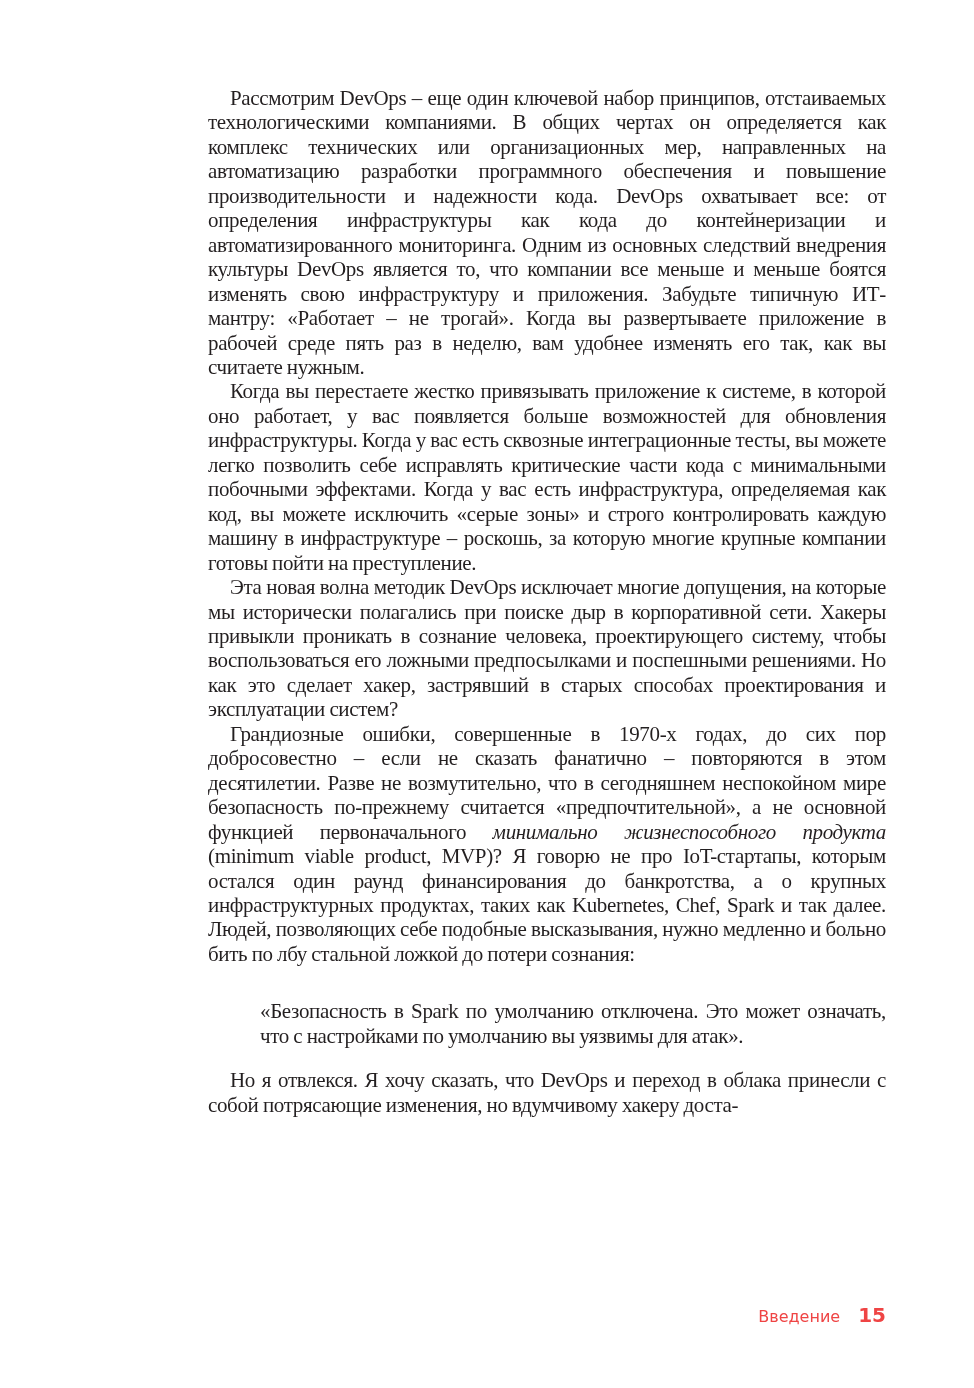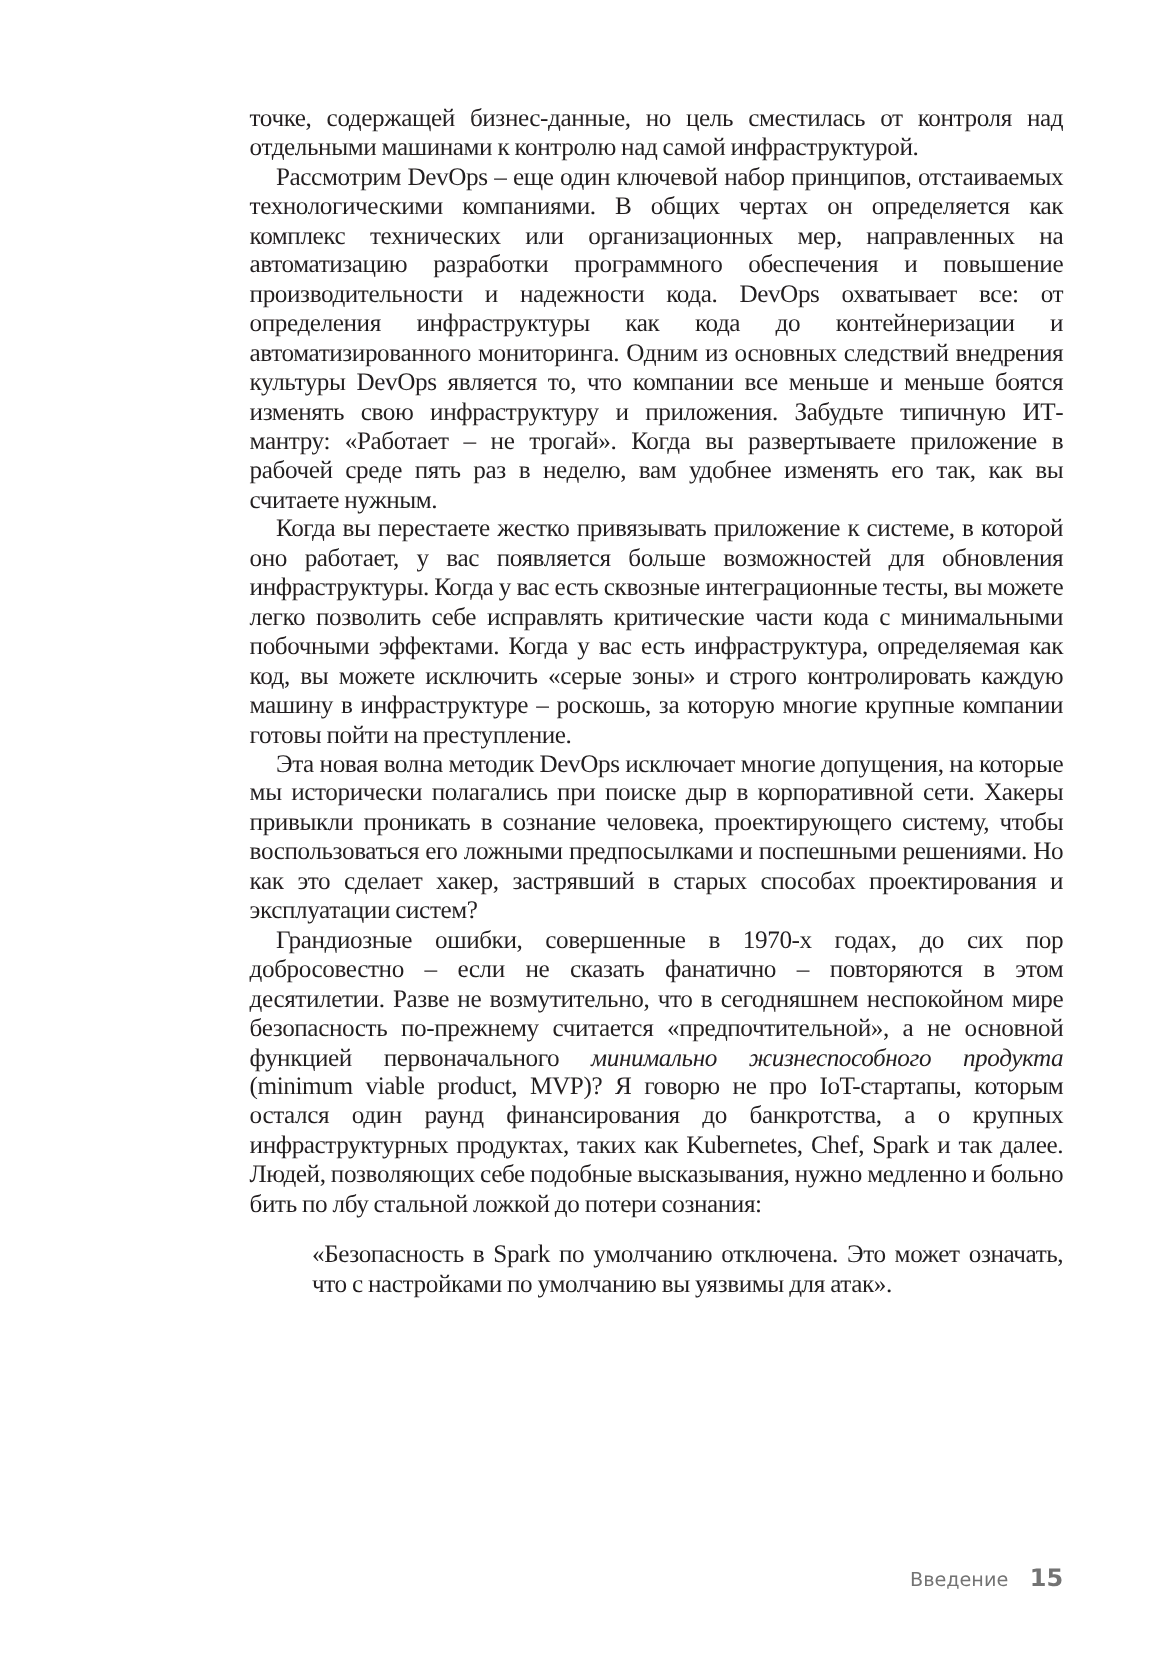--- a/index.html
+++ b/index.html
@@ -14,45 +14,45 @@
     line-height: 24.45px;
     color: #231f20;
     text-align: justify;
     hyphens: manual;
     letter-spacing: -0.35px;
     word-spacing: -0.5px;
   }
   .page p { margin: 0; text-indent: 22px; }
   .page p.cont { text-indent: 0; }
   .page p.quote {
-    margin: 18px 0 20px 52px;
+    margin: 33px 0 20px 52px;
     text-indent: 0;
   }
   .page em { }
   .footer {
     position: absolute;
     top: 1303px;
     right: 88px;
     font-family: "DejaVu Sans", "Liberation Sans", sans-serif;
-    color: #737373;
+    color: #ef4444;
     display: flex;
     align-items: baseline;
     gap: 18px;
   }
   .footer .section { font-size: 16px; }
   .footer .pagenum { font-size: 20px; font-weight: bold; }
 </style>
 </head>
 <body>
 
 <div class="page">
-  <p class="cont">точке, содержащей бизнес-данные, но цель сместилась от контроля над отдельными машинами к контролю над самой инфраструктурой.</p>
   <p>Рассмотрим DevOps – еще один ключевой набор принципов, отстаиваемых технологическими компаниями. В общих чертах он определяется как комплекс технических или организационных мер, направленных на автоматизацию разработки программного обеспечения и повышение производительности и надежности кода. DevOps охватывает все: от определения инфраструктуры как кода до контейнеризации и автоматизированного мониторинга. Одним из основных следствий внедрения культуры DevOps является то, что компании все меньше и меньше боятся изменять свою инфраструктуру и приложения. Забудьте типичную ИТ-мантру: «Работает – не трогай». Когда вы развертываете приложение в рабочей среде пять раз в неделю, вам удобнее изменять его так, как вы считаете нужным.</p>
   <p>Когда вы перестаете жестко привязывать приложение к системе, в которой оно работает, у вас появляется больше возможностей для обновления инфраструктуры. Когда у вас есть сквозные интеграционные тесты, вы можете легко позволить себе исправлять критические части кода с минимальными побочными эффектами. Когда у вас есть инфраструктура, определяемая как код, вы можете исключить «серые зоны» и строго контролировать каждую машину в инфраструктуре – роскошь, за которую многие крупные компании готовы пойти на преступление.</p>
   <p>Эта новая волна методик DevOps исключает многие допущения, на которые мы исторически полагались при поиске дыр в корпоративной сети. Хакеры привыкли проникать в сознание человека, проектирующего систему, чтобы воспользоваться его ложными предпосылками и поспешными решениями. Но как это сделает хакер, застрявший в старых способах проектирования и эксплуатации систем?</p>
   <p><span>Грандиозные ошибки, совершенные в 1970-х годах, до сих пор добросовестно – если не сказать фанатично – повторяются в этом десятилетии. Разве не возмутительно, что в сегодняшнем неспокойном мире безопасность по-прежнему считается «предпочтительной», а не основной функцией первоначального </span><em>минимально жизнеспособного продукта</em><span> (minimum viable product, MVP)? Я говорю не про IoT-стартапы, которым остался один раунд финансирования до банкротства, а о крупных инфраструктурных продуктах, таких как Kubernetes, Chef, Spark и так далее. Людей, позволяющих себе подобные высказывания, нужно медленно и больно бить по лбу стальной ложкой до потери сознания:</span></p>
   <p class="quote">«Безопасность в Spark по умолчанию отключена. Это может означать, что с настройками по умолчанию вы уязвимы для атак».</p>
+  <p>Но я отвлекся. Я хочу сказать, что DevOps и переход в облака принесли с собой потрясающие изменения, но вдумчивому хакеру доста-</p>
 </div>
 
 <div class="footer">
   <span class="section">Введение</span>
   <span class="pagenum">15</span>
 </div>
 
 </body></html>

